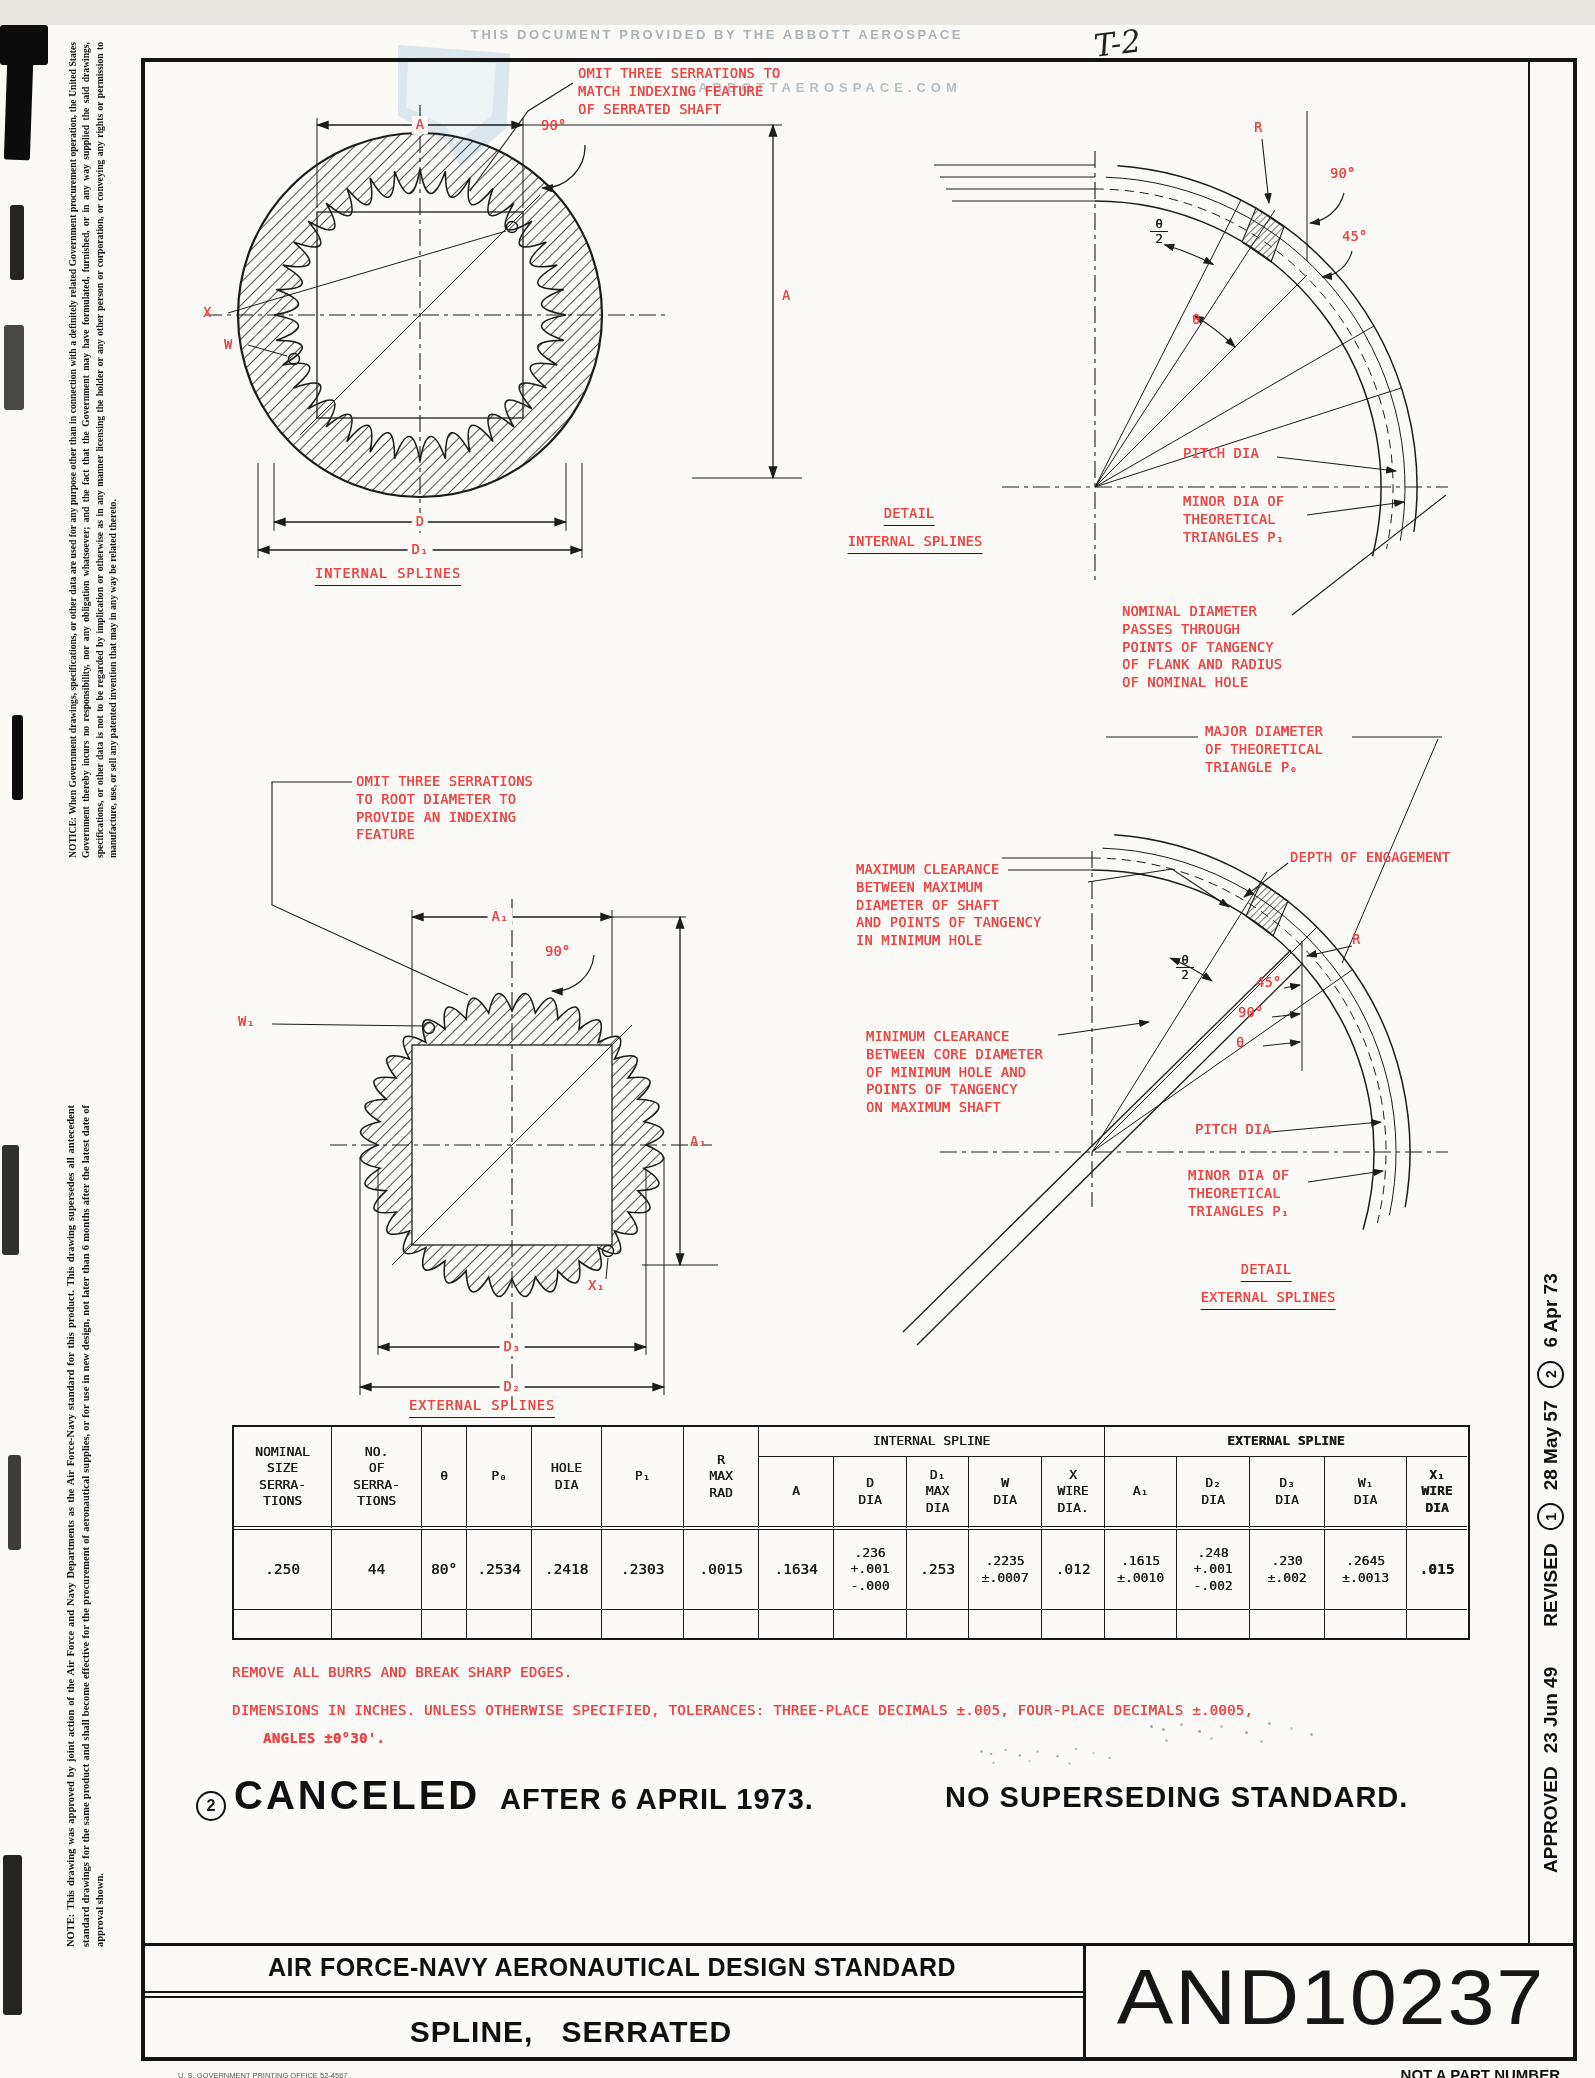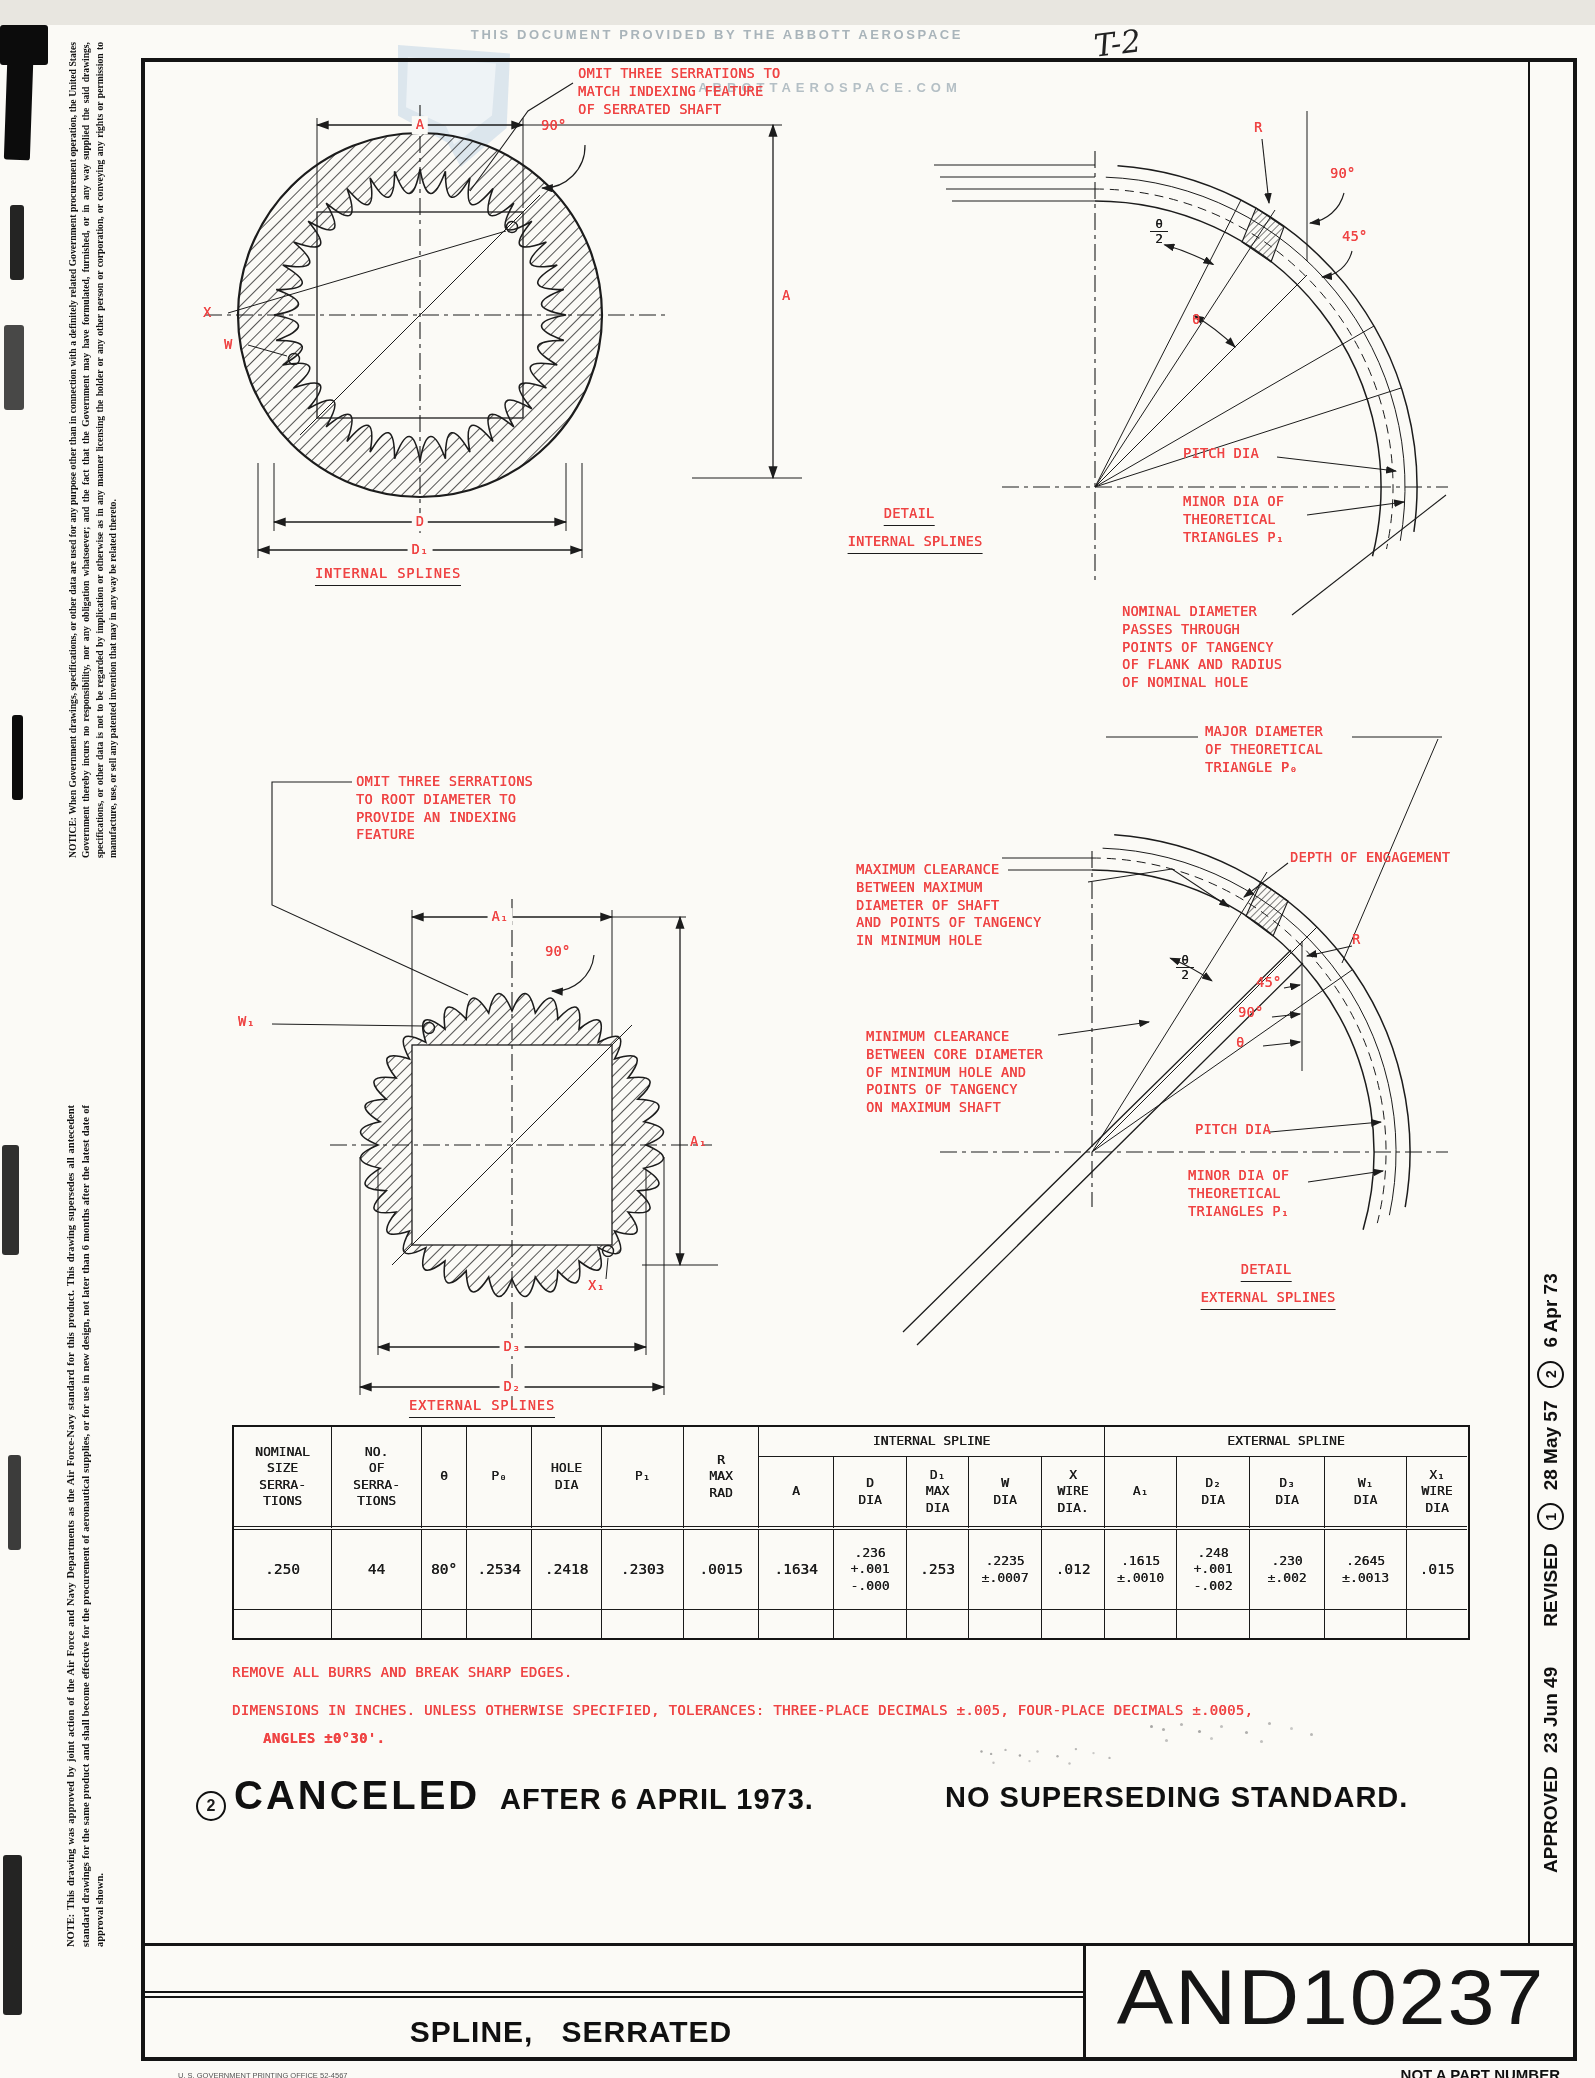--- a/index.html
+++ b/index.html
@@ -37,21 +37,21 @@
        border:2.4px solid #151515;display:grid;
        grid-template-columns:98px 90px 45px 65px 70px 82px 75px 75px 73px 62px 73px 63px 72px 73px 75px 82px 60px;
        grid-template-rows:30px 73px 80px 28px;background:#fbfaf6;}
   .cell{border-right:1.5px solid #1a1a1a;border-bottom:1.4px solid #1a1a1a;
         display:flex;align-items:center;justify-content:center;text-align:center;
         white-space:pre-line;font:13px/1.25 "DejaVu Sans Mono",monospace;text-shadow:.3px 0 0 currentColor;box-sizing:border-box;}
   .cell.d{font-size:14.5px;}
   .tall{grid-row:1/3;border-bottom:4px double #1a1a1a;}
   .sub{grid-row:2;border-bottom:4px double #1a1a1a;}
   .grp{grid-row:1;}
-  .lastc{border-right:none;}
+  .lastc{border-right:none;font-weight:bold;}
   .laste{border-bottom:none;}
   .c1{grid-column:1}.c2{grid-column:2}.c3{grid-column:3}.c4{grid-column:4}.c5{grid-column:5}.c6{grid-column:6}.c7{grid-column:7}
   .gi{grid-column:8/13}.ge{grid-column:13/18}
   .k8{grid-column:8}.k9{grid-column:9}.k10{grid-column:10}.k11{grid-column:11}.k12{grid-column:12}
   .k13{grid-column:13}.k14{grid-column:14}.k15{grid-column:15}.k16{grid-column:16}.k17{grid-column:17}
   .r3{grid-row:3}.r4{grid-row:4}
   
   .hand{font-family:"Liberation Sans",sans-serif;font-weight:bold;color:#101010;}
   .andnum{position:absolute;left:1085px;top:1930px;width:492px;text-align:center;
           font:94px/1.1 "Liberation Sans",sans-serif;letter-spacing:2px;color:#151515;transform:scale(.9,.82);transform-origin:center top;}
@@ -370,20 +370,21 @@
 
   <div class="circ" style="position:absolute;left:196px;top:1766px;width:26px;height:26px;font-size:16px;">2</div>
   <div class="hand" style="position:absolute;left:234px;top:1748px;font-size:40px;letter-spacing:3px;">CANCELED</div>
   <div class="hand" style="position:absolute;left:500px;top:1758px;font-size:29px;letter-spacing:1px;">AFTER 6 APRIL 1973.</div>
   <div class="hand" style="position:absolute;left:945px;top:1756px;font-size:29px;letter-spacing:1px;">NO SUPERSEDING STANDARD.</div>
 
   <div class="hline" style="left:141px;top:1918px;width:1436px;height:3px;"></div>
   <div class="vline" style="left:1083px;top:1918px;width:3px;height:118px;"></div>
   <div class="hline" style="left:141px;top:1966px;width:942px;height:1.6px;"></div>
   <div class="hline" style="left:141px;top:1971px;width:942px;height:1.6px;"></div>
+  <div class="hand" style="position:absolute;left:141px;top:1928px;width:942px;text-align:center;font-size:25px;letter-spacing:.5px;">AIR FORCE-NAVY AERONAUTICAL DESIGN STANDARD</div>
   <div class="hand" style="position:absolute;left:141px;top:1990px;width:860px;text-align:center;font-size:30px;letter-spacing:1px;white-space:pre;">SPLINE,   SERRATED</div>
   <div class="andnum">AND10237</div>
   <div class="hand" style="position:absolute;left:1260px;top:2041px;width:300px;text-align:right;font-size:15px;">NOT A PART NUMBER</div>
   <div style="position:absolute;left:178px;top:2046px;font:7.5px 'Liberation Sans',sans-serif;color:#555;">U. S. GOVERNMENT PRINTING OFFICE    52-4567</div>
 
   <div class="art" style="left:6px;top:10px;width:26px;height:125px;transform:rotate(2deg);"></div>
   <div class="art" style="left:0px;top:0px;width:48px;height:40px;"></div>
   <div class="art" style="left:10px;top:180px;width:14px;height:75px;opacity:.9;"></div>
   <div class="art" style="left:4px;top:300px;width:20px;height:85px;opacity:.75;"></div>
   <div class="art" style="left:12px;top:690px;width:11px;height:85px;"></div>

